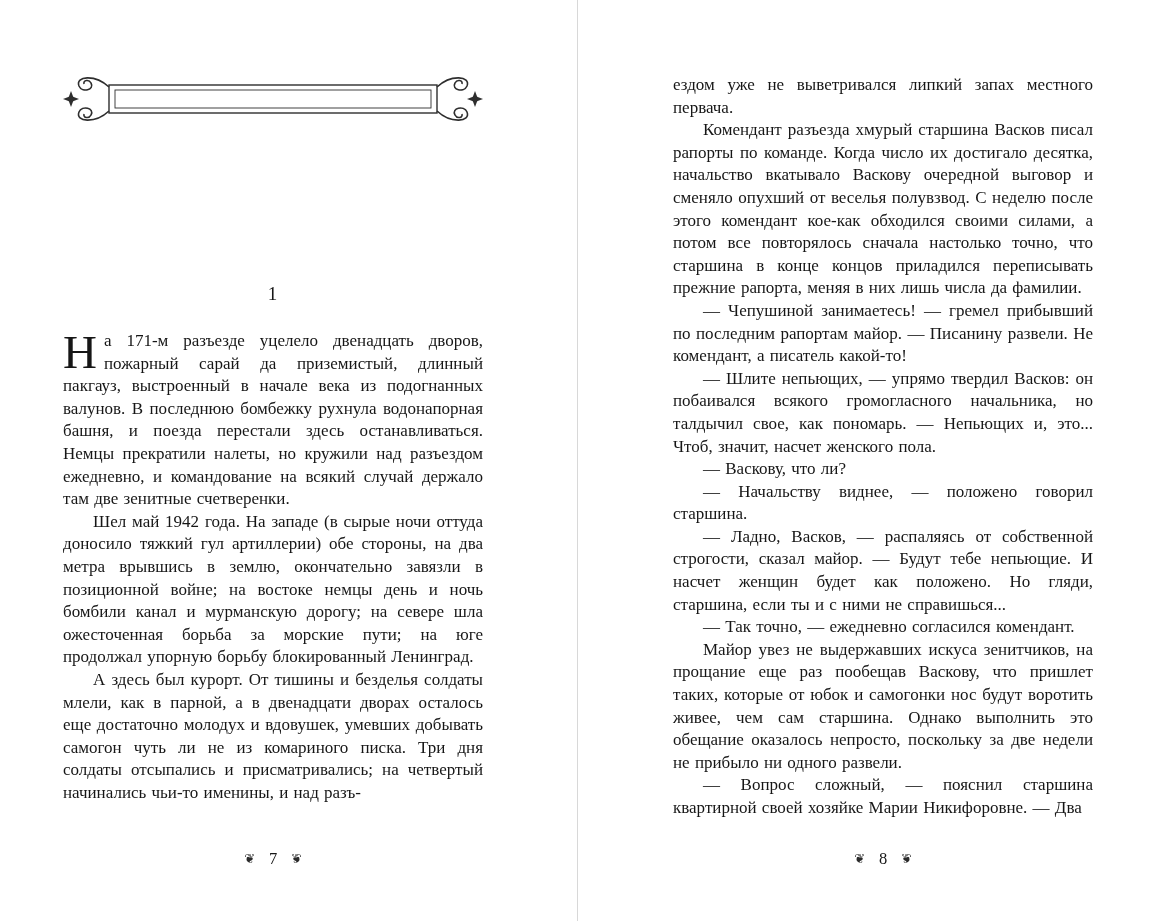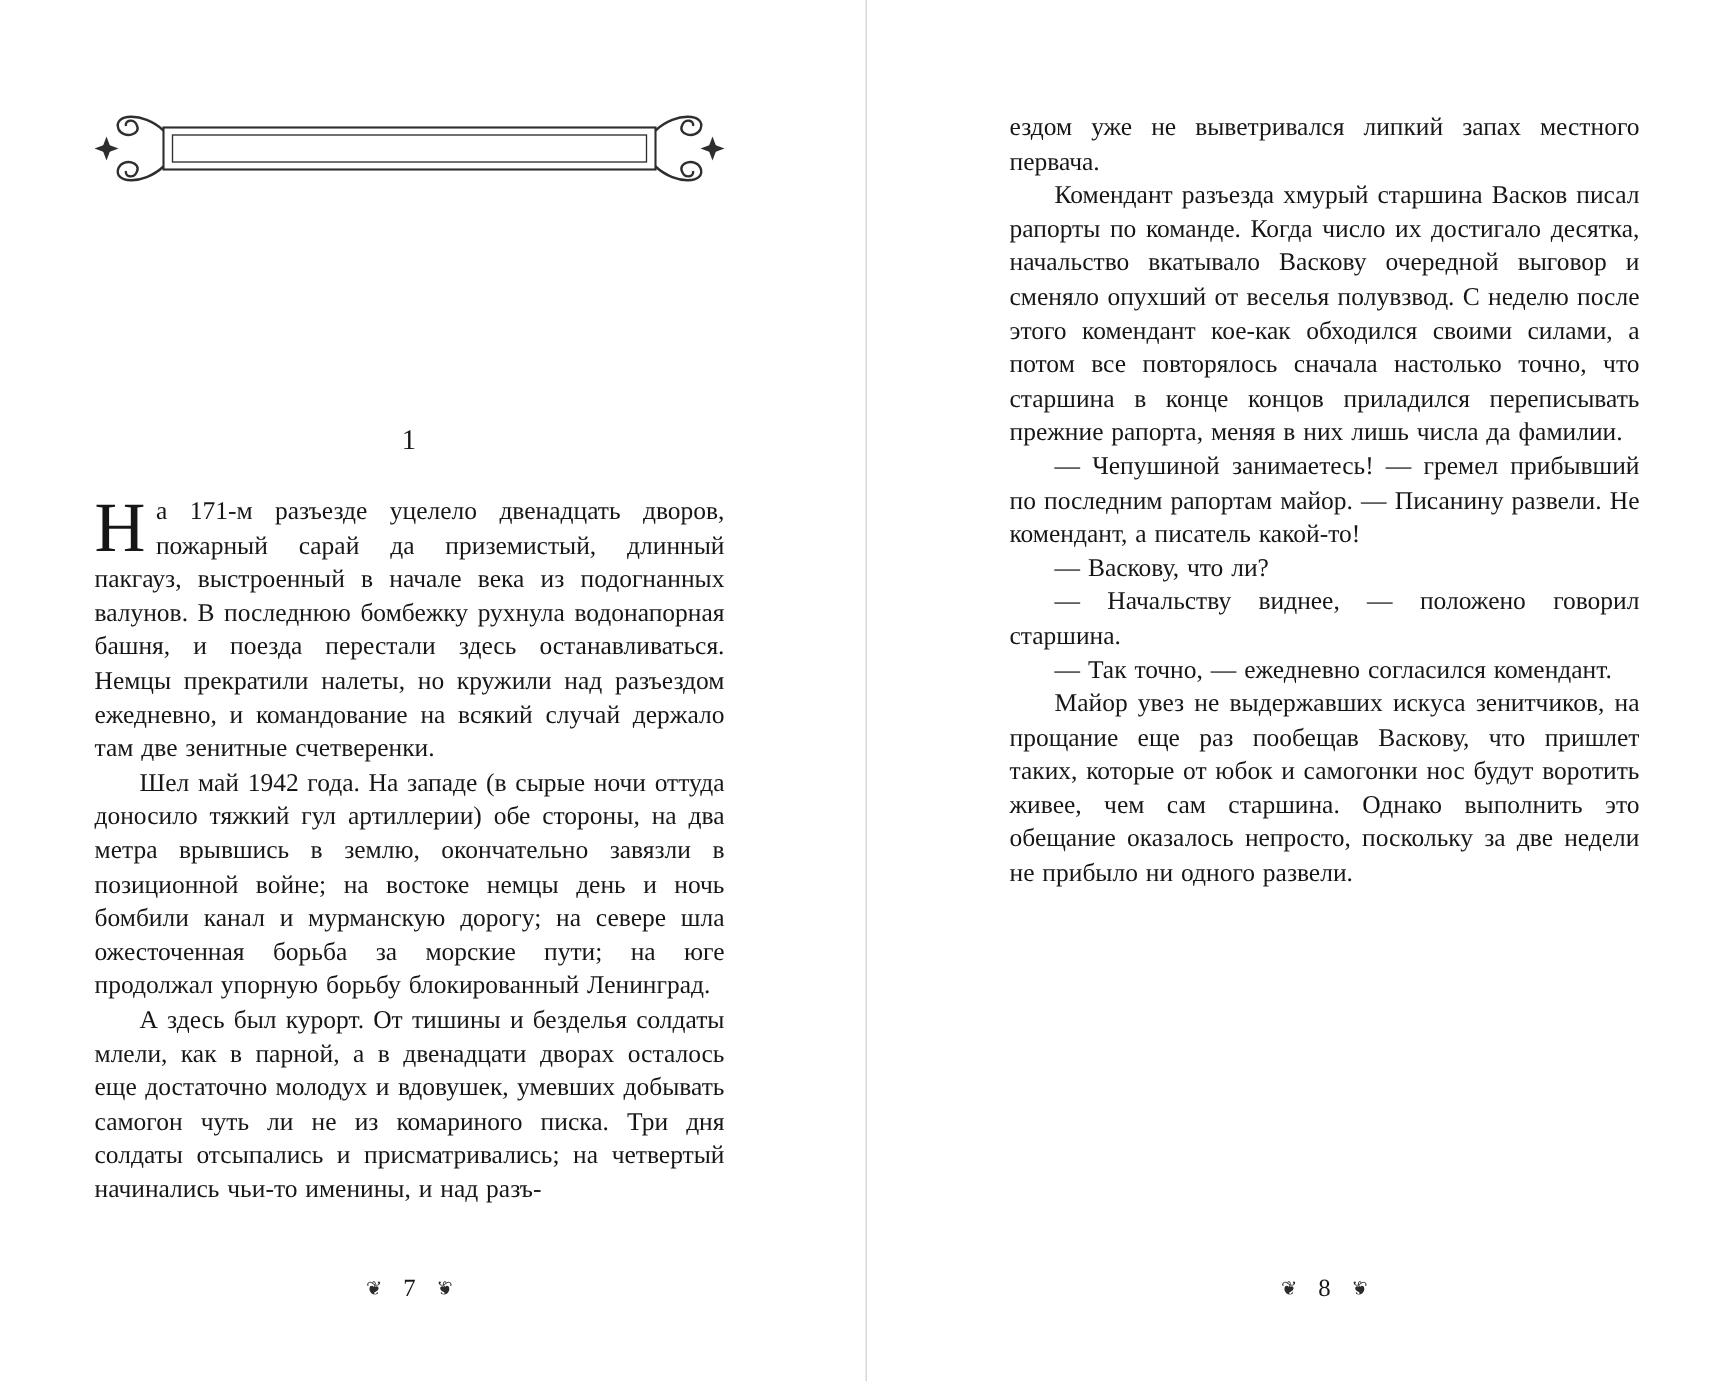--- a/index.html
+++ b/index.html
@@ -128,24 +128,27 @@
       <span class="fleuron">❦</span><span>7</span><span class="fleuron mirrored">❦</span>
     </div>
   </div>
 
   <div class="page page-right">
 
     <div class="body-text body-right">
       <p class="noindent">ездом уже не выветривался липкий запах местного первача.</p>
       <p>Комендант разъезда хмурый старшина Васков писал рапорты по команде. Когда число их достигало десятка, начальство вкатывало Васкову очередной выговор и сменяло опухший от веселья полувзвод. С неделю после этого комендант кое-как обходился своими силами, а потом все повторялось сначала настолько точно, что старшина в конце концов приладился переписывать прежние рапорта, меняя в них лишь числа да фамилии.</p>
       <p>— Чепушиной занимаетесь! — гремел прибывший по последним рапортам майор. — Писанину развели. Не комендант, а писатель какой-то!</p>
+      <p>— Шлите непьющих, — упрямо твердил Васков: он побаивался всякого громогласного начальника, но талдычил свое, как пономарь. — Непьющих и, это... Чтоб, значит, насчет женского пола.</p>
       <p>— Васкову, что ли?</p>
       <p>— Начальству виднее, — положено говорил старшина.</p>
+      <p>— Ладно, Васков, — распаляясь от собственной строгости, сказал майор. — Будут тебе непьющие. И насчет женщин будет как положено. Но гляди, старшина, если ты и с ними не справишься...</p>
       <p>— Так точно, — ежедневно согласился комендант.</p>
       <p>Майор увез не выдержавших искуса зенитчиков, на прощание еще раз пообещав Васкову, что пришлет таких, которые от юбок и самогонки нос будут воротить живее, чем сам старшина. Однако выполнить это обещание оказалось непросто, поскольку за две недели не прибыло ни одного развели.</p>
+      <p>— Вопрос сложный, — пояснил старшина квартирной своей хозяйке Марии Никифоровне. — Два</p>
     </div>
 
     <div class="page-footer footer-right">
       <span class="fleuron">❦</span><span>8</span><span class="fleuron mirrored">❦</span>
     </div>
   </div>
 
 </div>
 
 </body></html>

